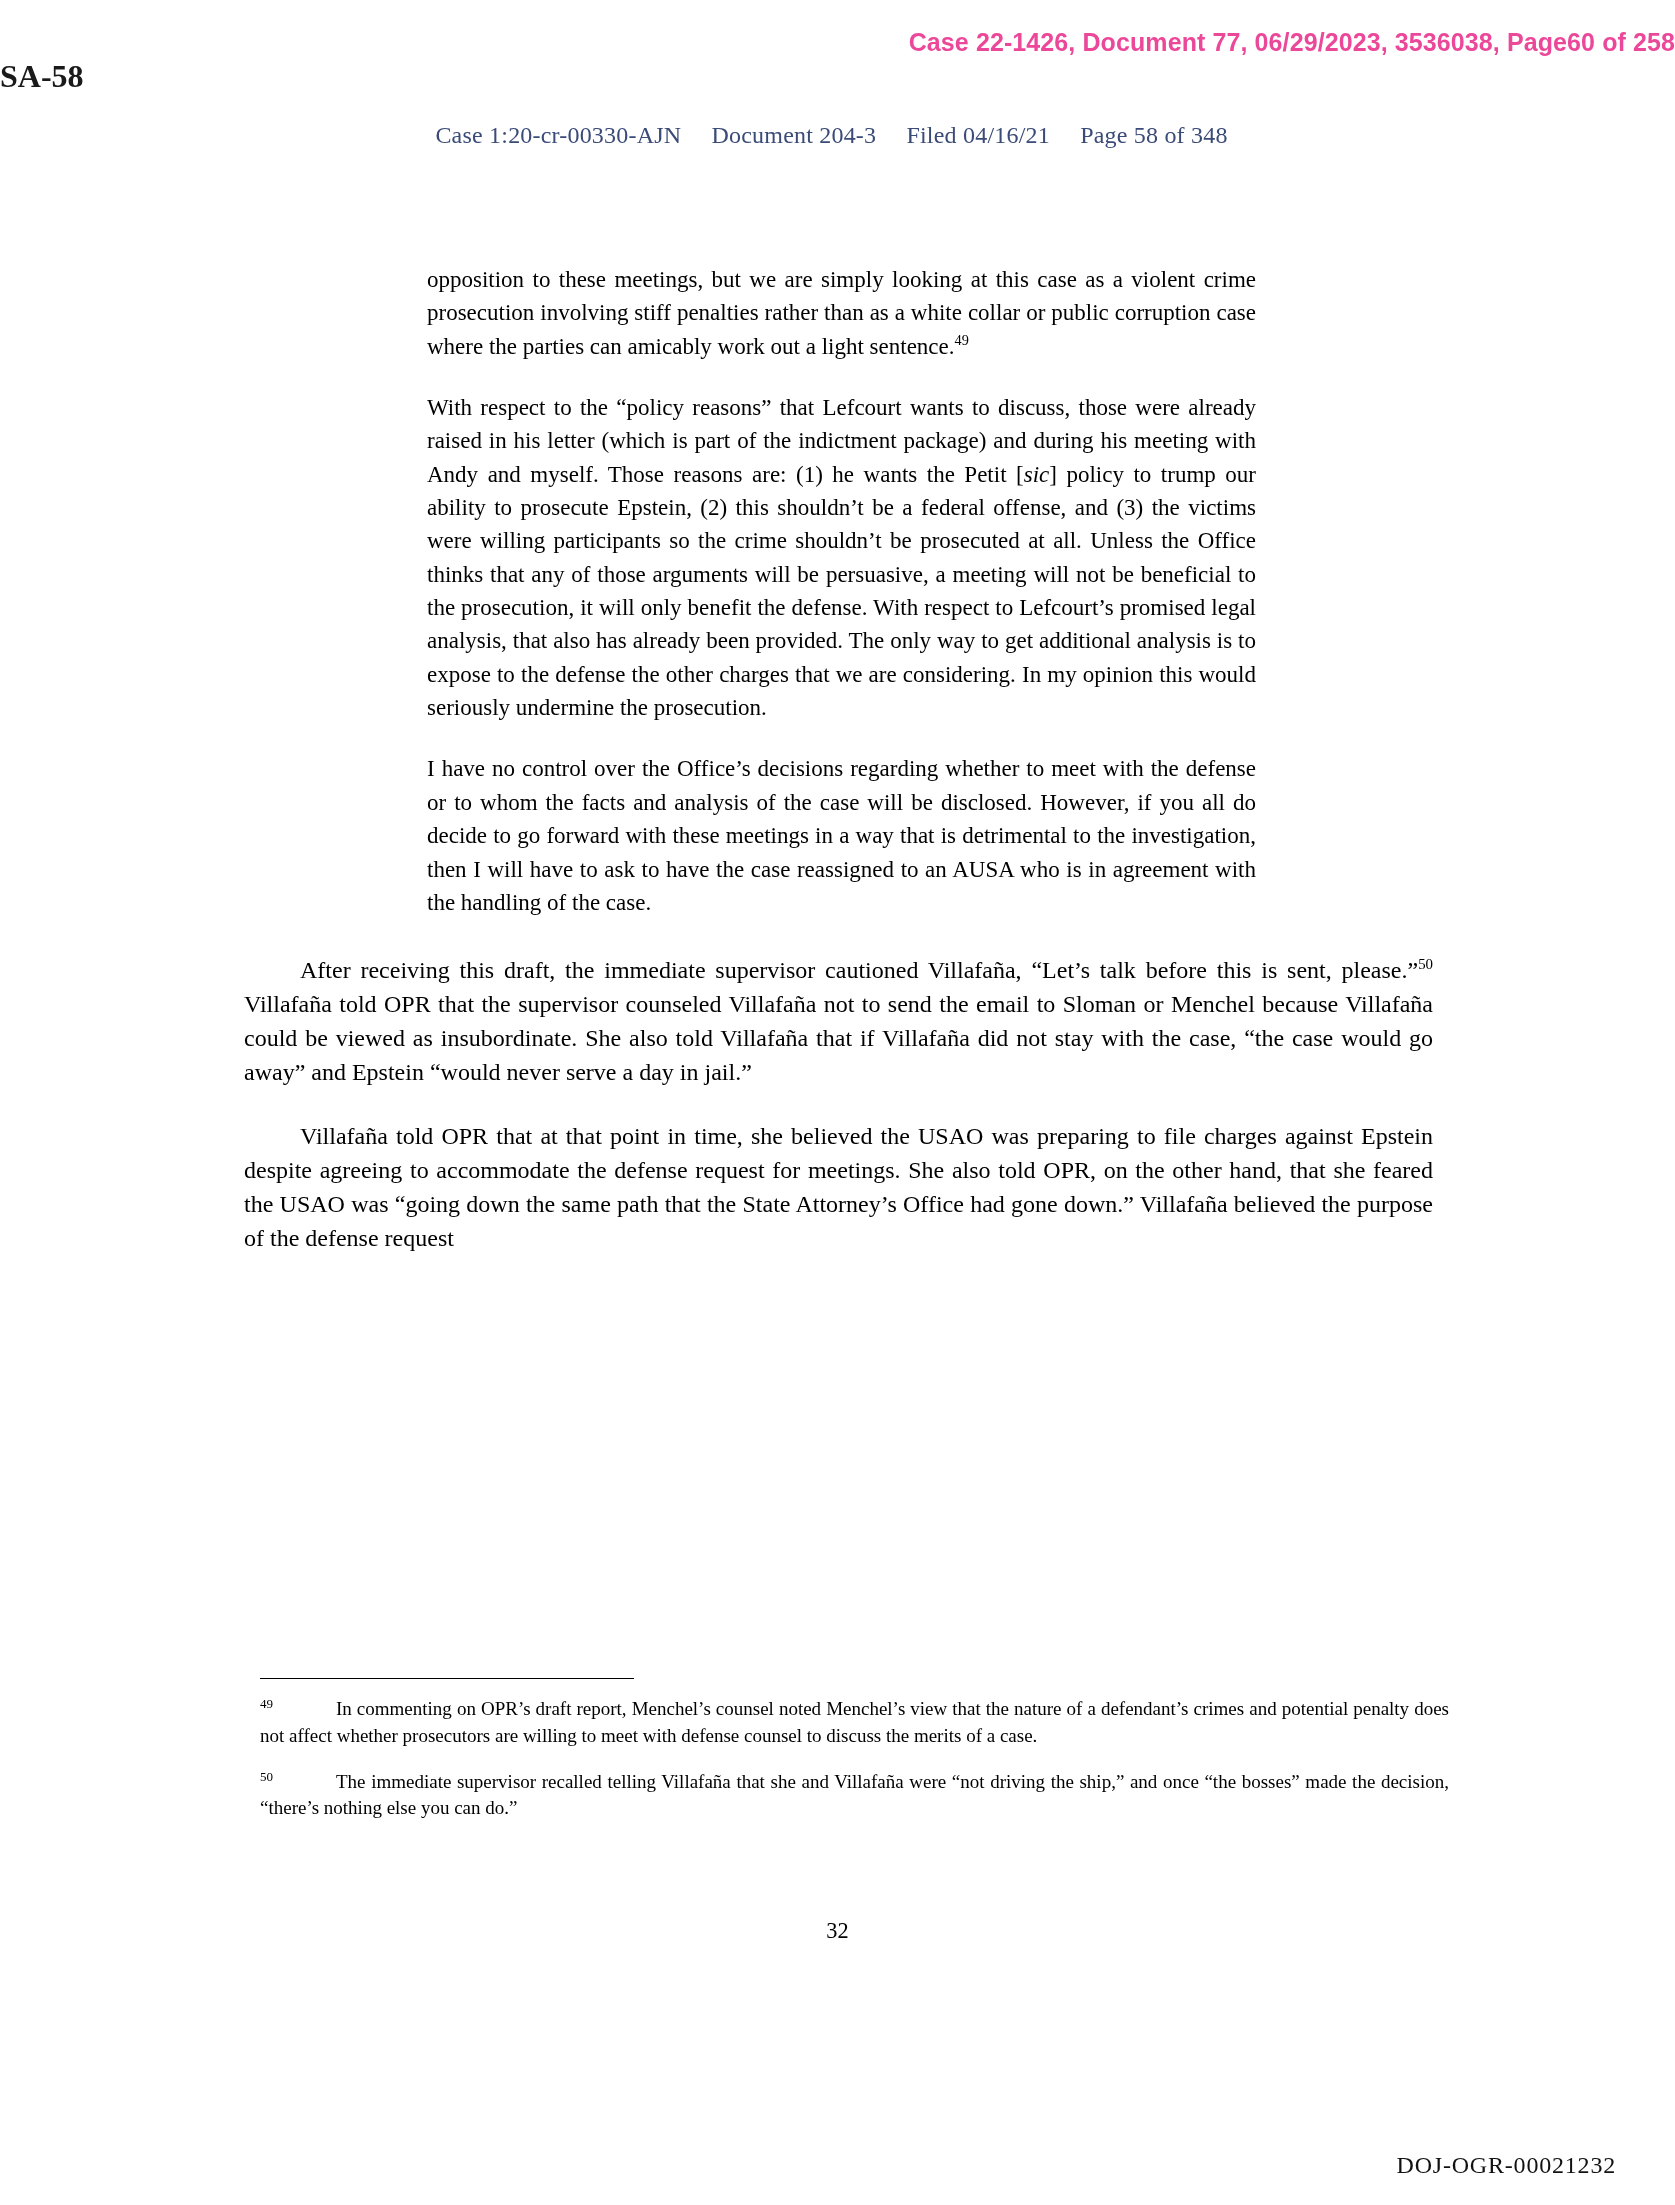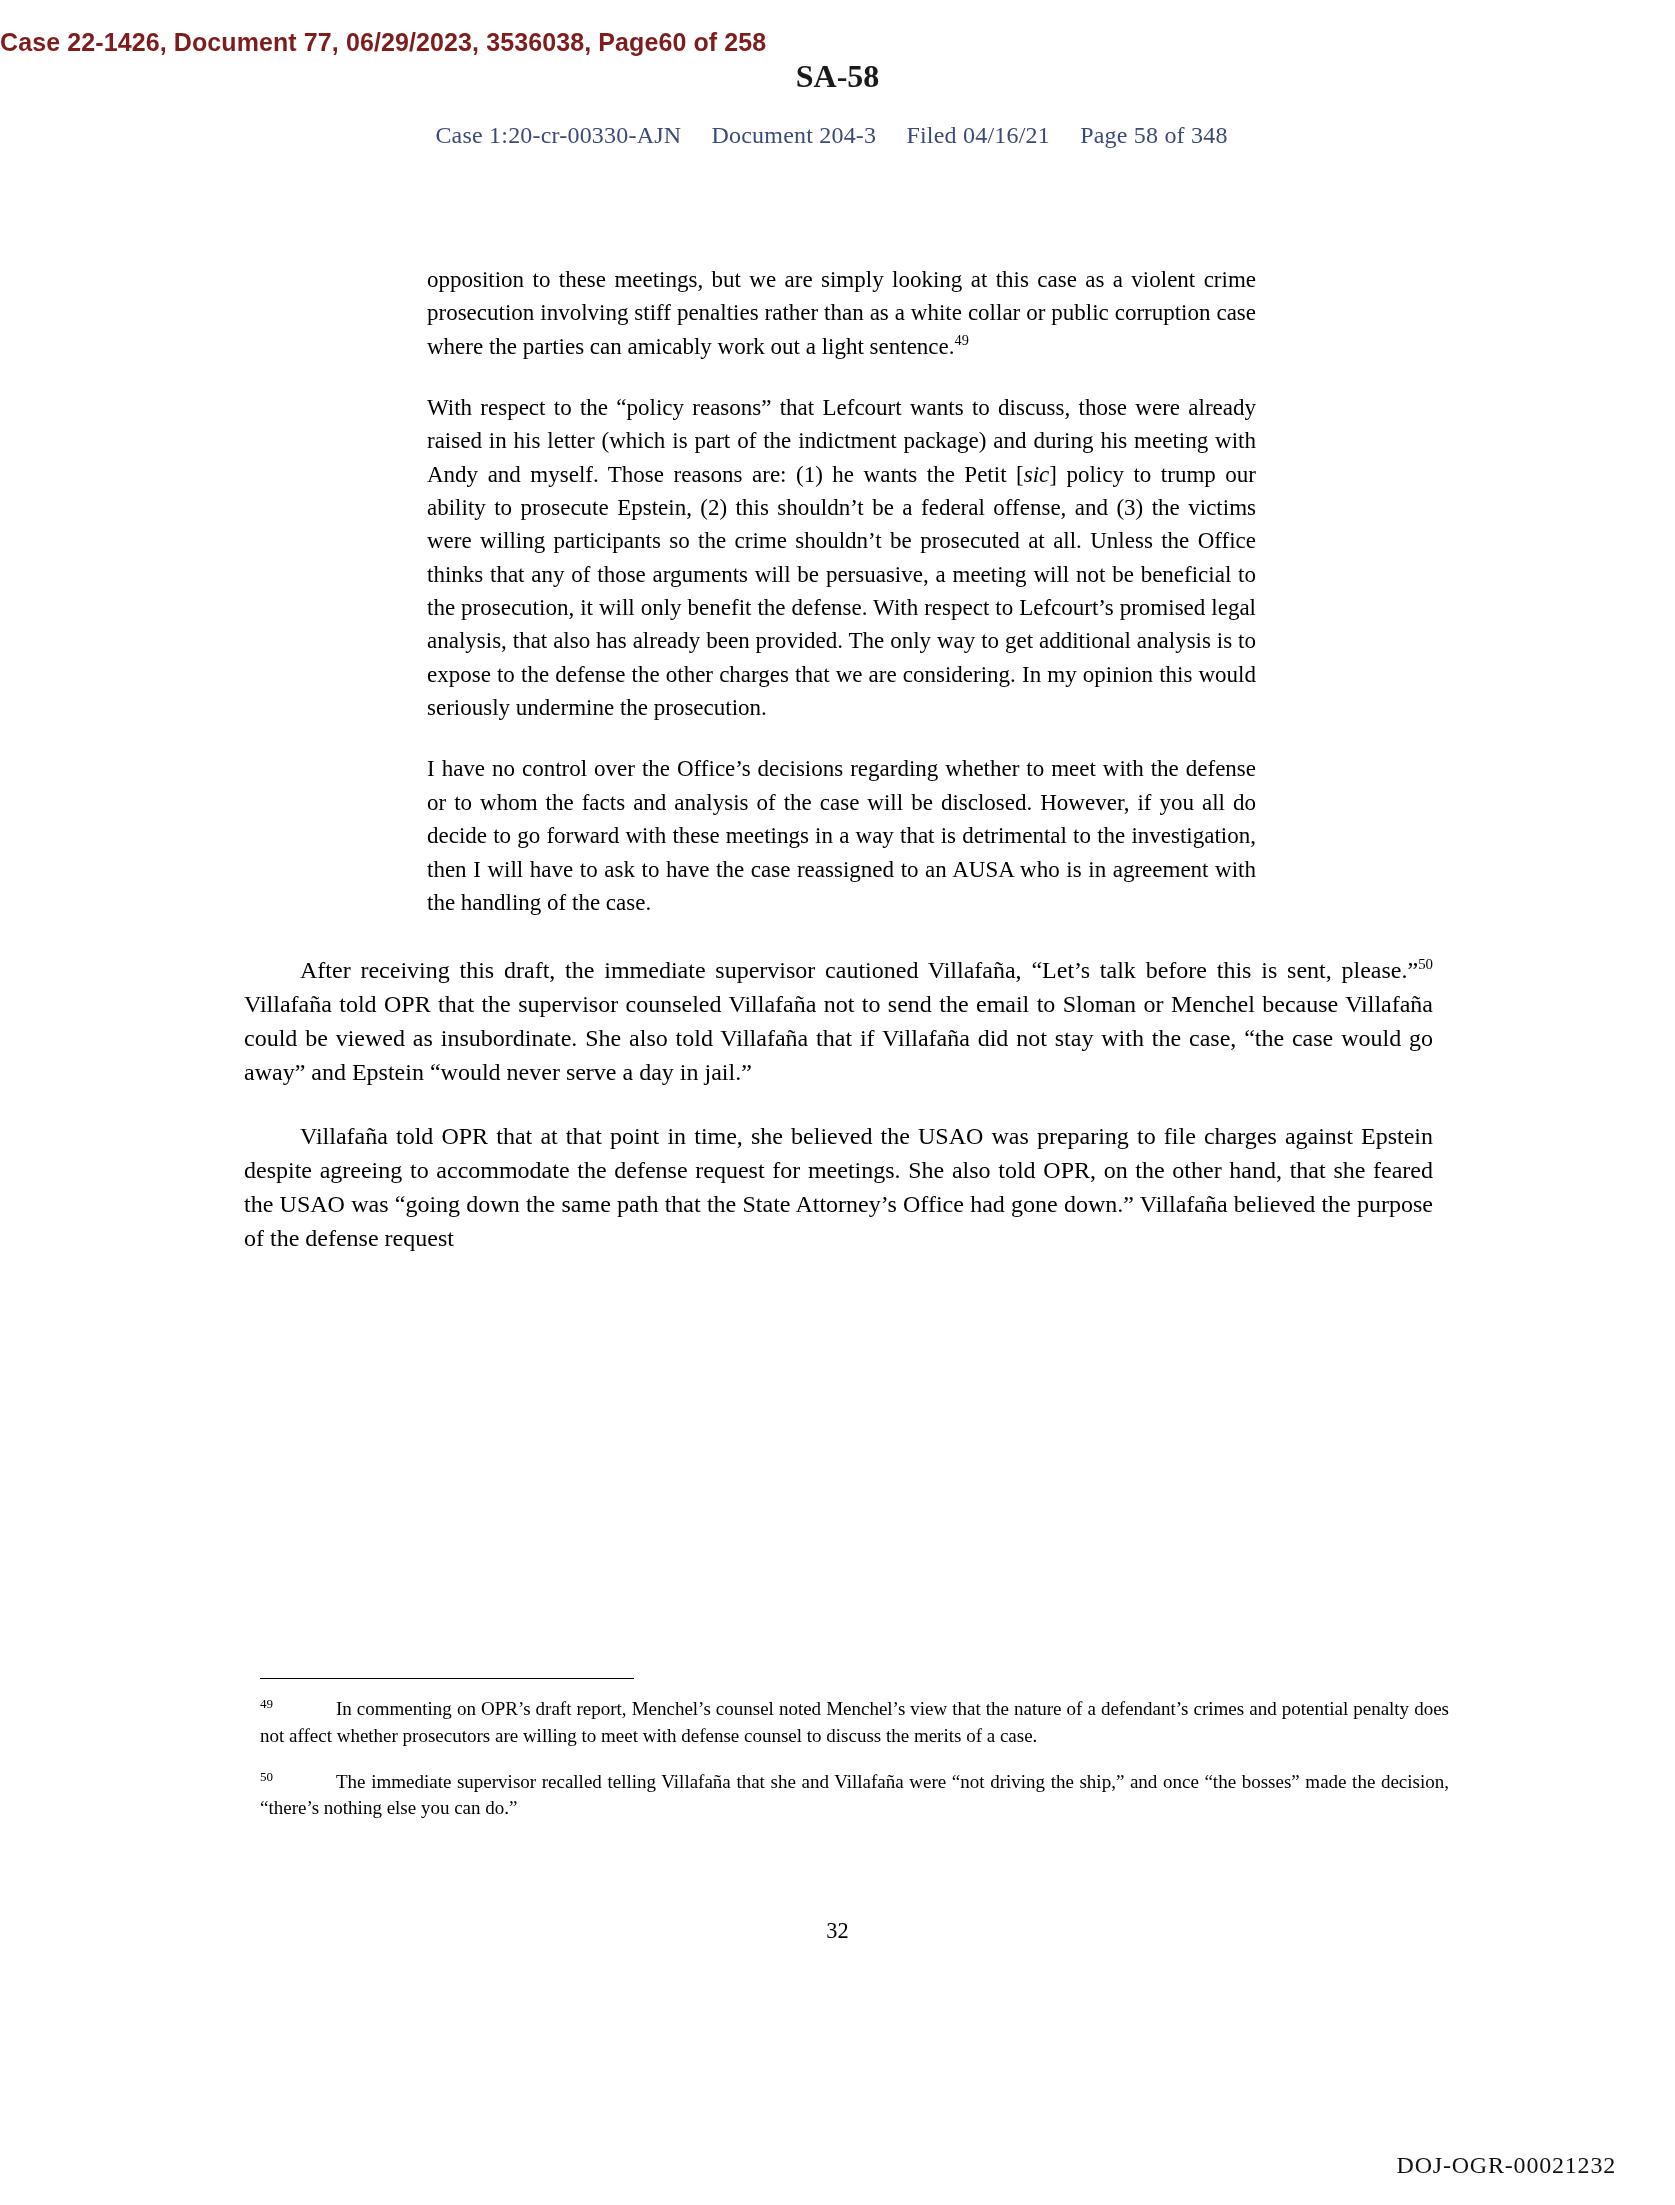--- a/index.html
+++ b/index.html
@@ -19,33 +19,33 @@
     box-sizing: border-box;
     overflow: hidden;
   }
 
   
   .ecf-stamp {
     position: absolute;
     top: 28px;
     left: 0;
     width: 100%;
-    text-align: left;
-    color: #7f1d1d;
+    text-align: right;
+    color: #ec4899;
     font-family: "Liberation Sans", sans-serif;
     font-size: 25px;
     font-weight: bold;
     letter-spacing: 0.1px;
   }
   .sa-label {
     position: absolute;
     top: 58px;
     left: 0;
     width: 100%;
-    text-align: center;
+    text-align: left;
     font-family: "Liberation Serif", serif;
     font-size: 32px;
     font-weight: bold;
     color: #1a1a1a;
   }
   .case-stamp {
     position: absolute;
     top: 122px;
     left: 0;
     width: 100%;

